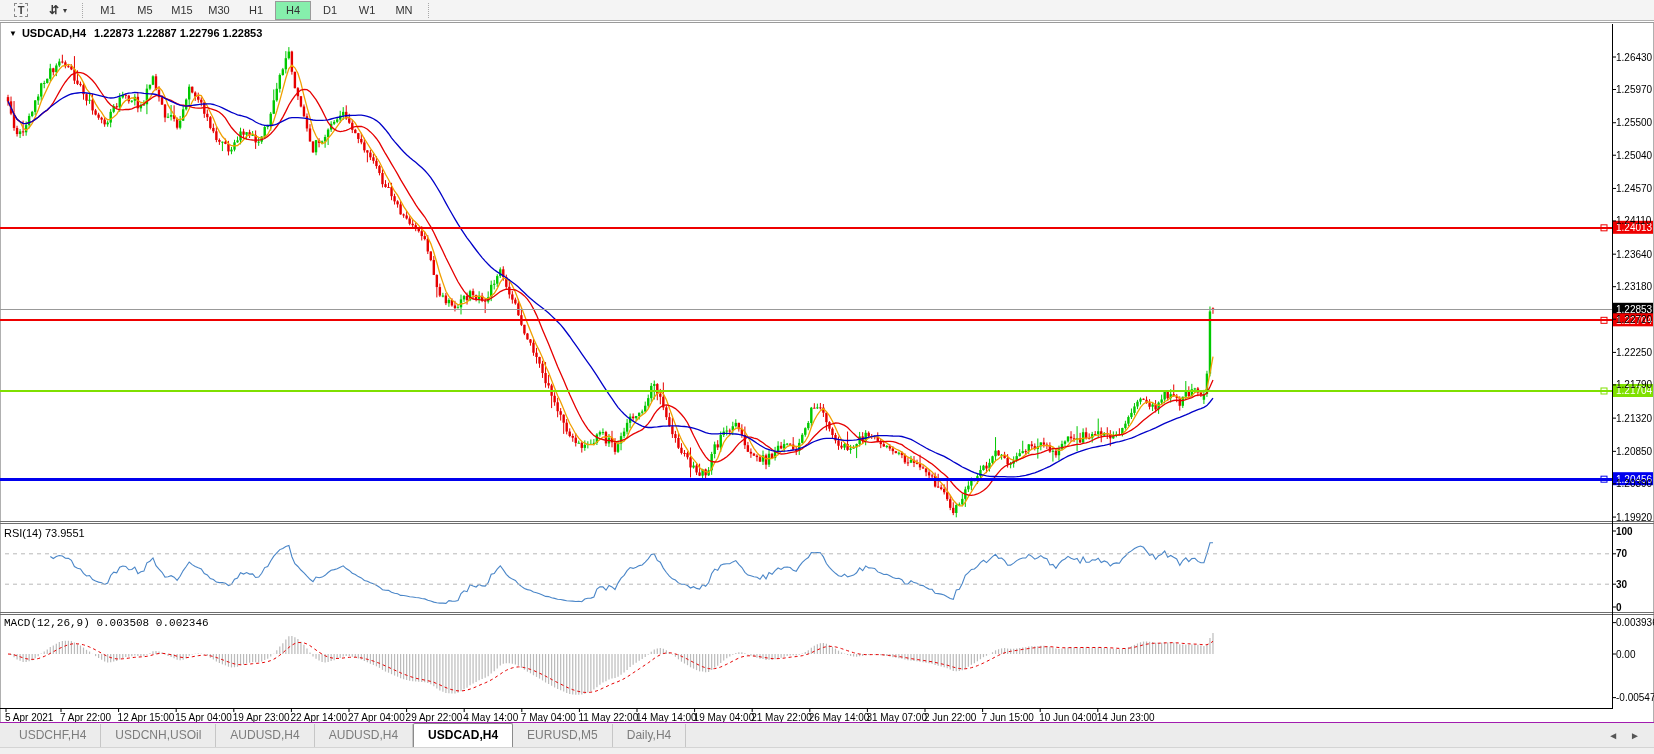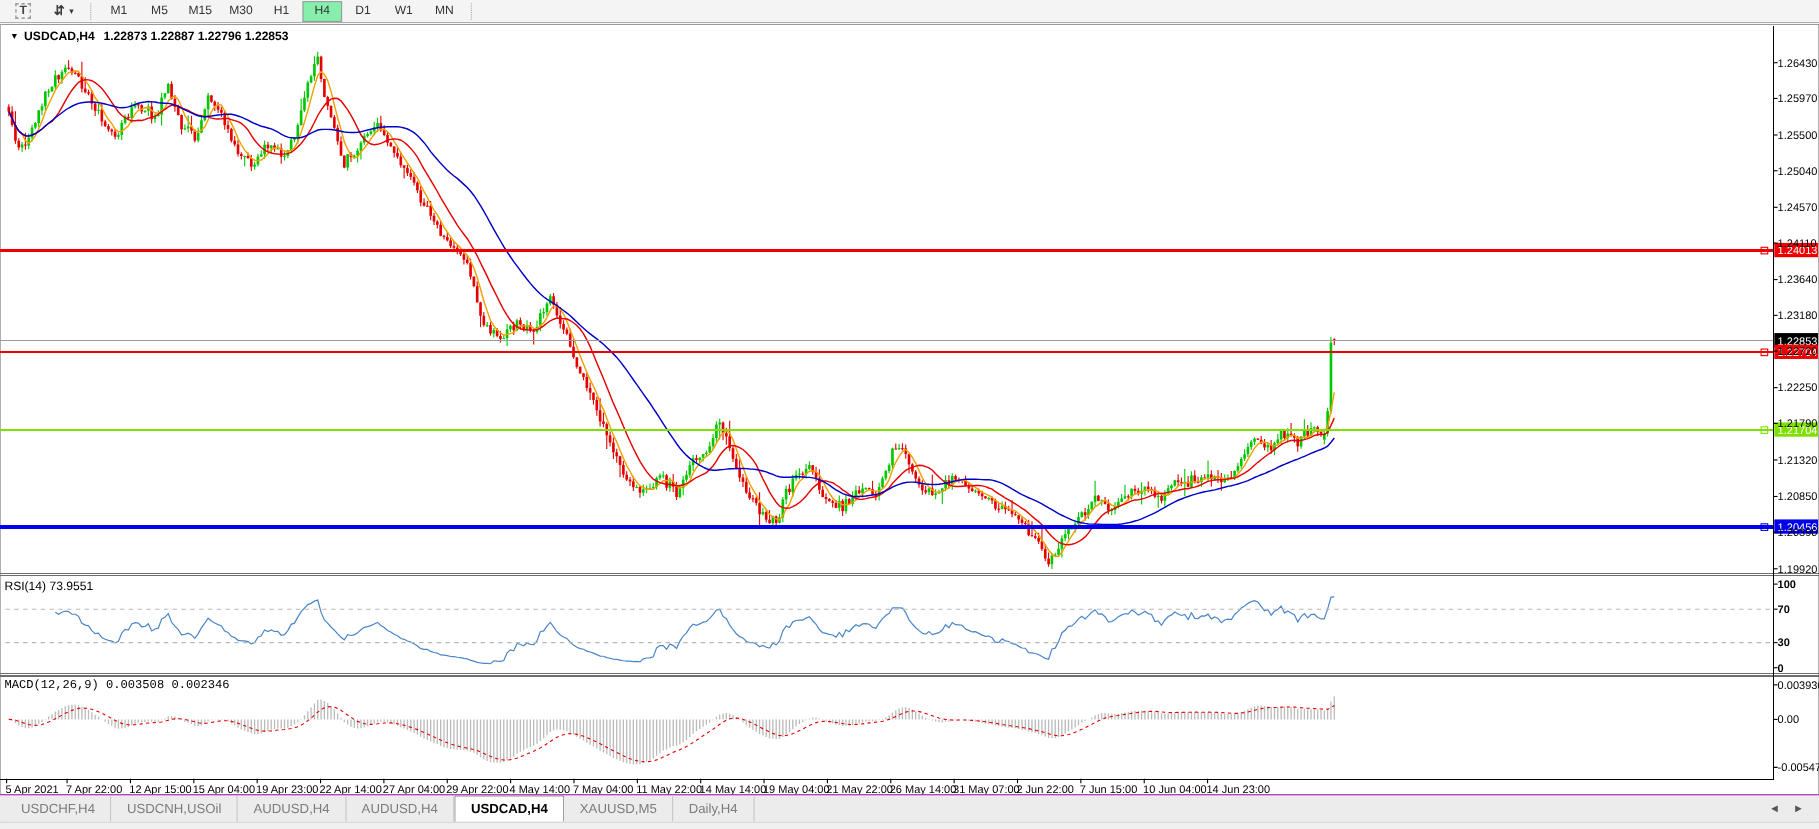--- a/index.html
+++ b/index.html
@@ -1406,21 +1406,21 @@
 
 <div class="ind-label" style="top:527px;">RSI(14) 73.9551</div>
 <div class="ind-label" style="top:617px;font-family:Liberation Mono, monospace;">MACD(12,26,9) 0.003508 0.002346</div>
 
 <div class="tabbar">
   <div class="tab">USDCHF,H4</div>
   <div class="tab">USDCNH,USOil</div>
   <div class="tab">AUDUSD,H4</div>
   <div class="tab">AUDUSD,H4</div>
   <div class="tab active">USDCAD,H4</div>
-  <div class="tab">XAUUSD,M5</div>
+  <div class="tab">EURUSD,M5</div>
   <div class="tab">Daily,H4</div>
   <div class="tab-arrows">
     <span>◄</span>
     <span>►</span>
   </div>
 </div>
 
 <div class="statusbar"></div>
 
 </body></html>

